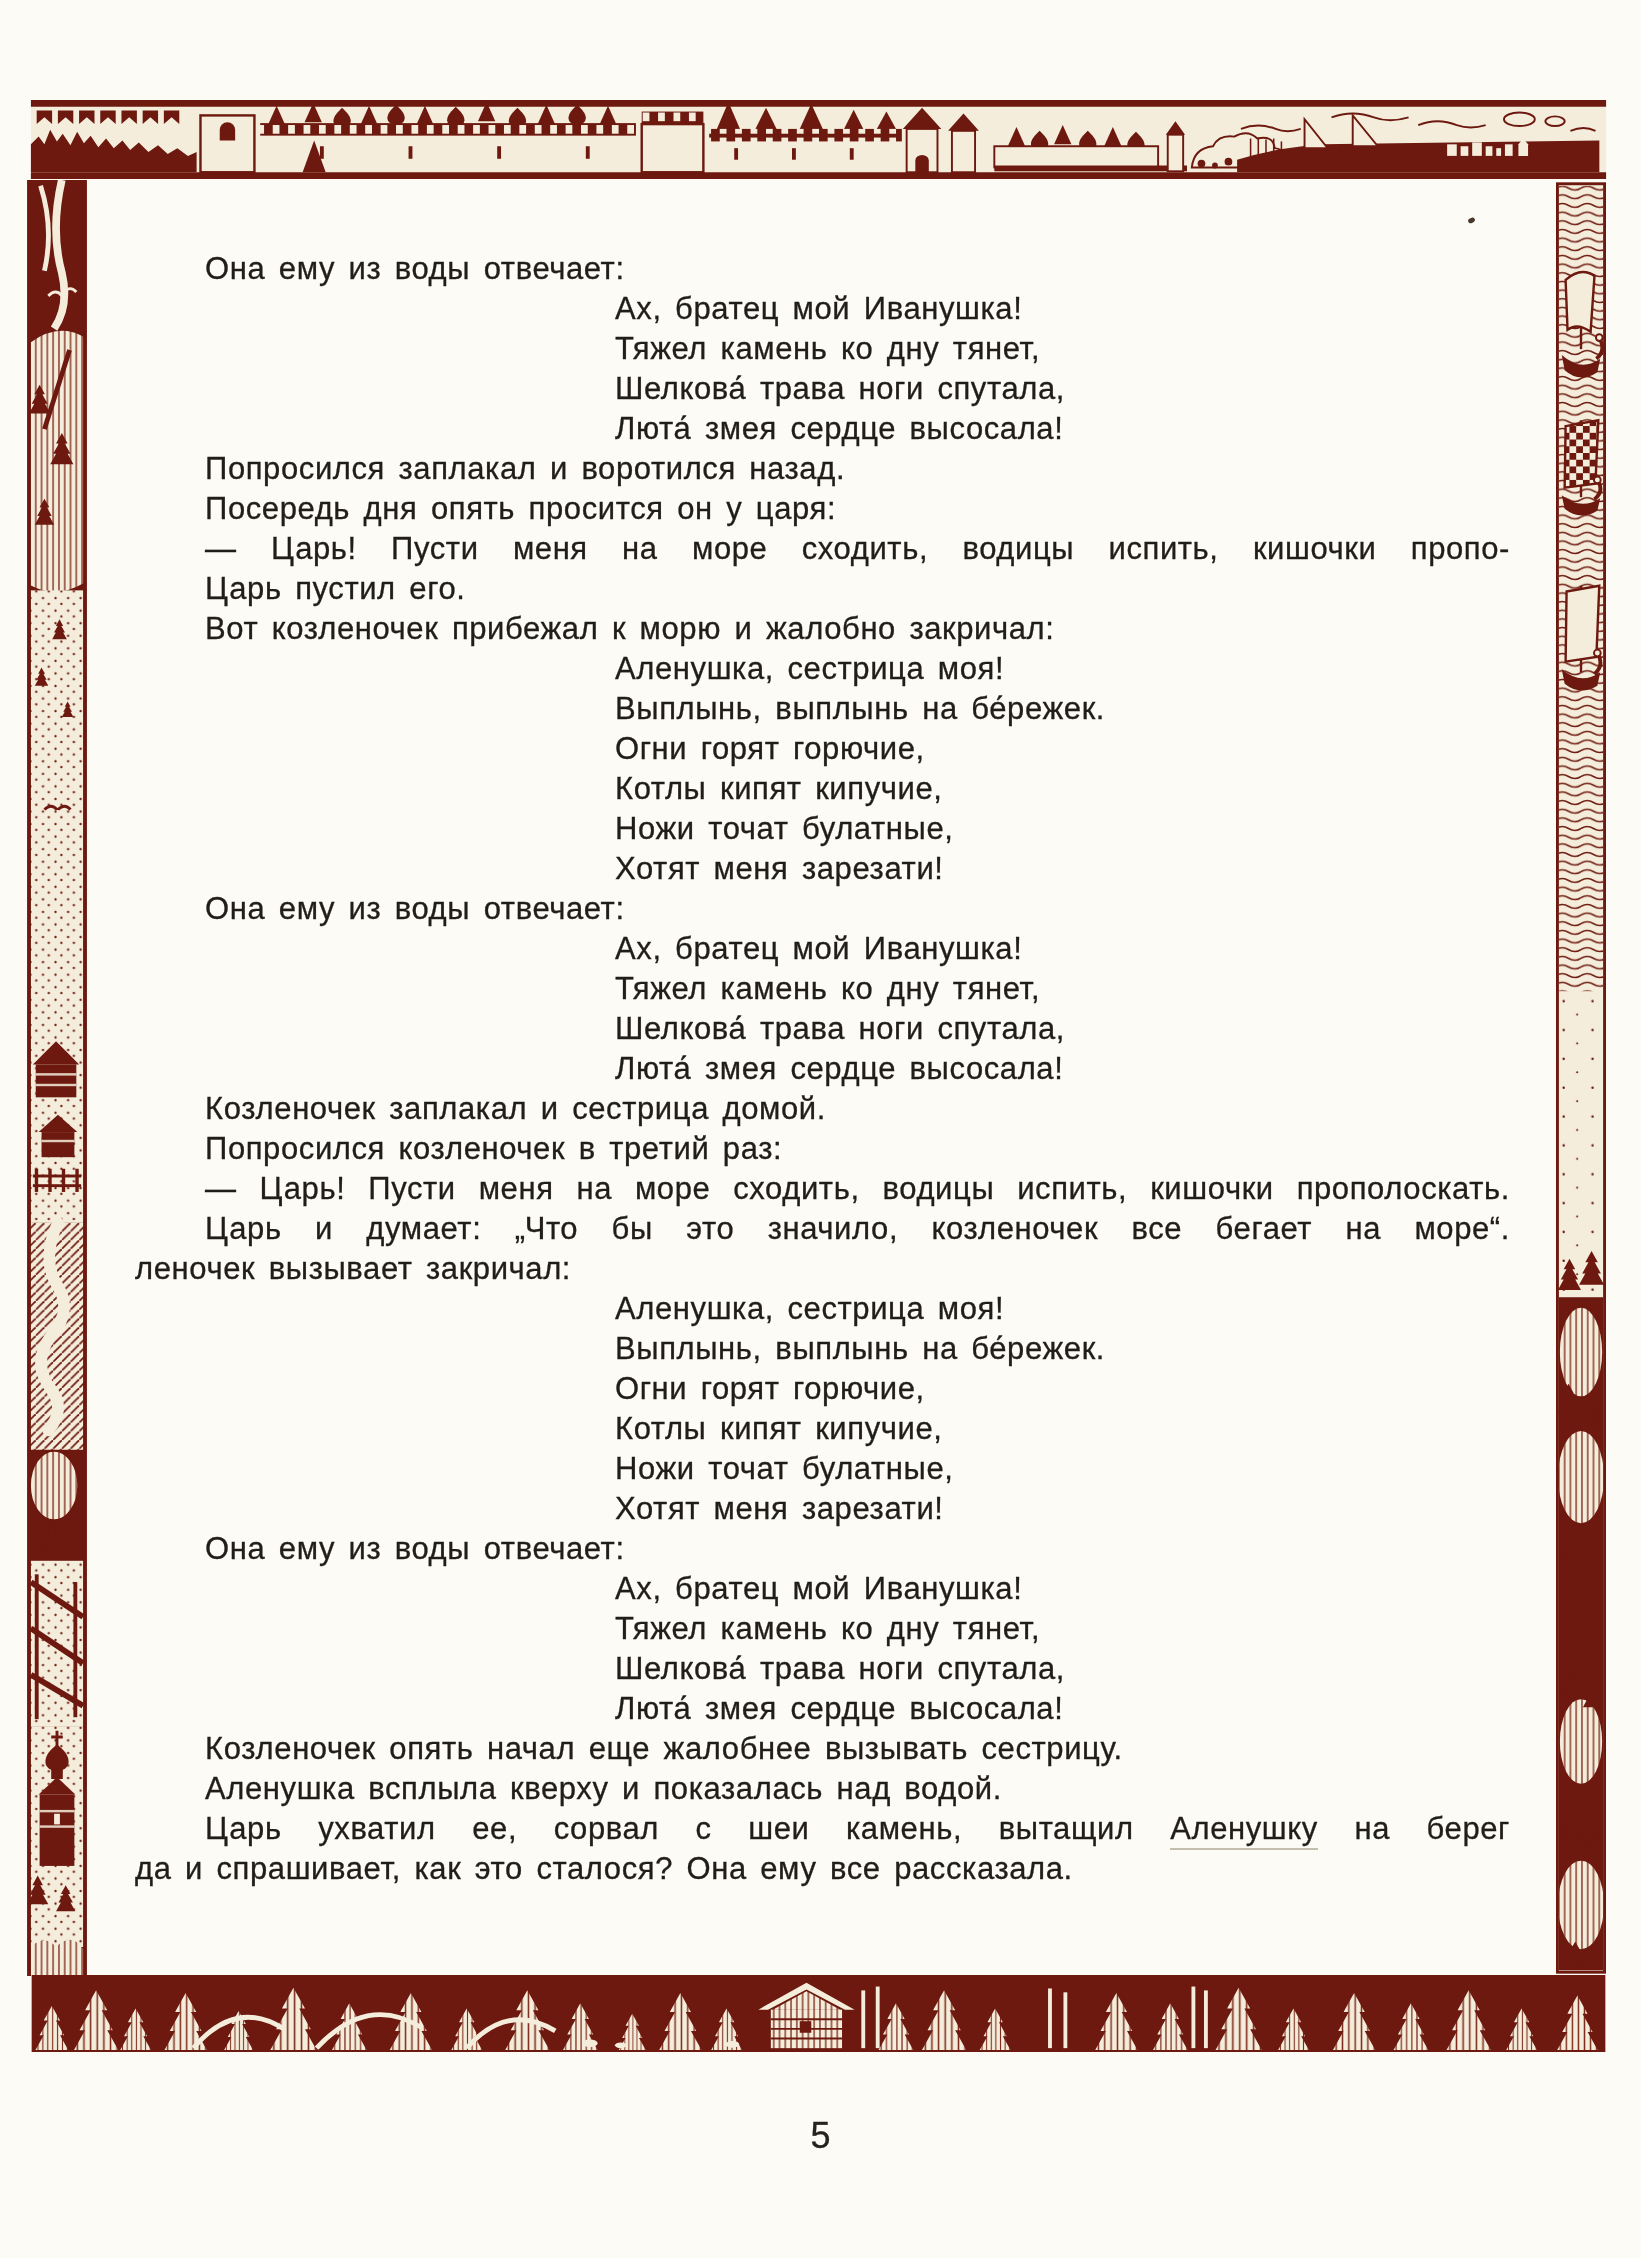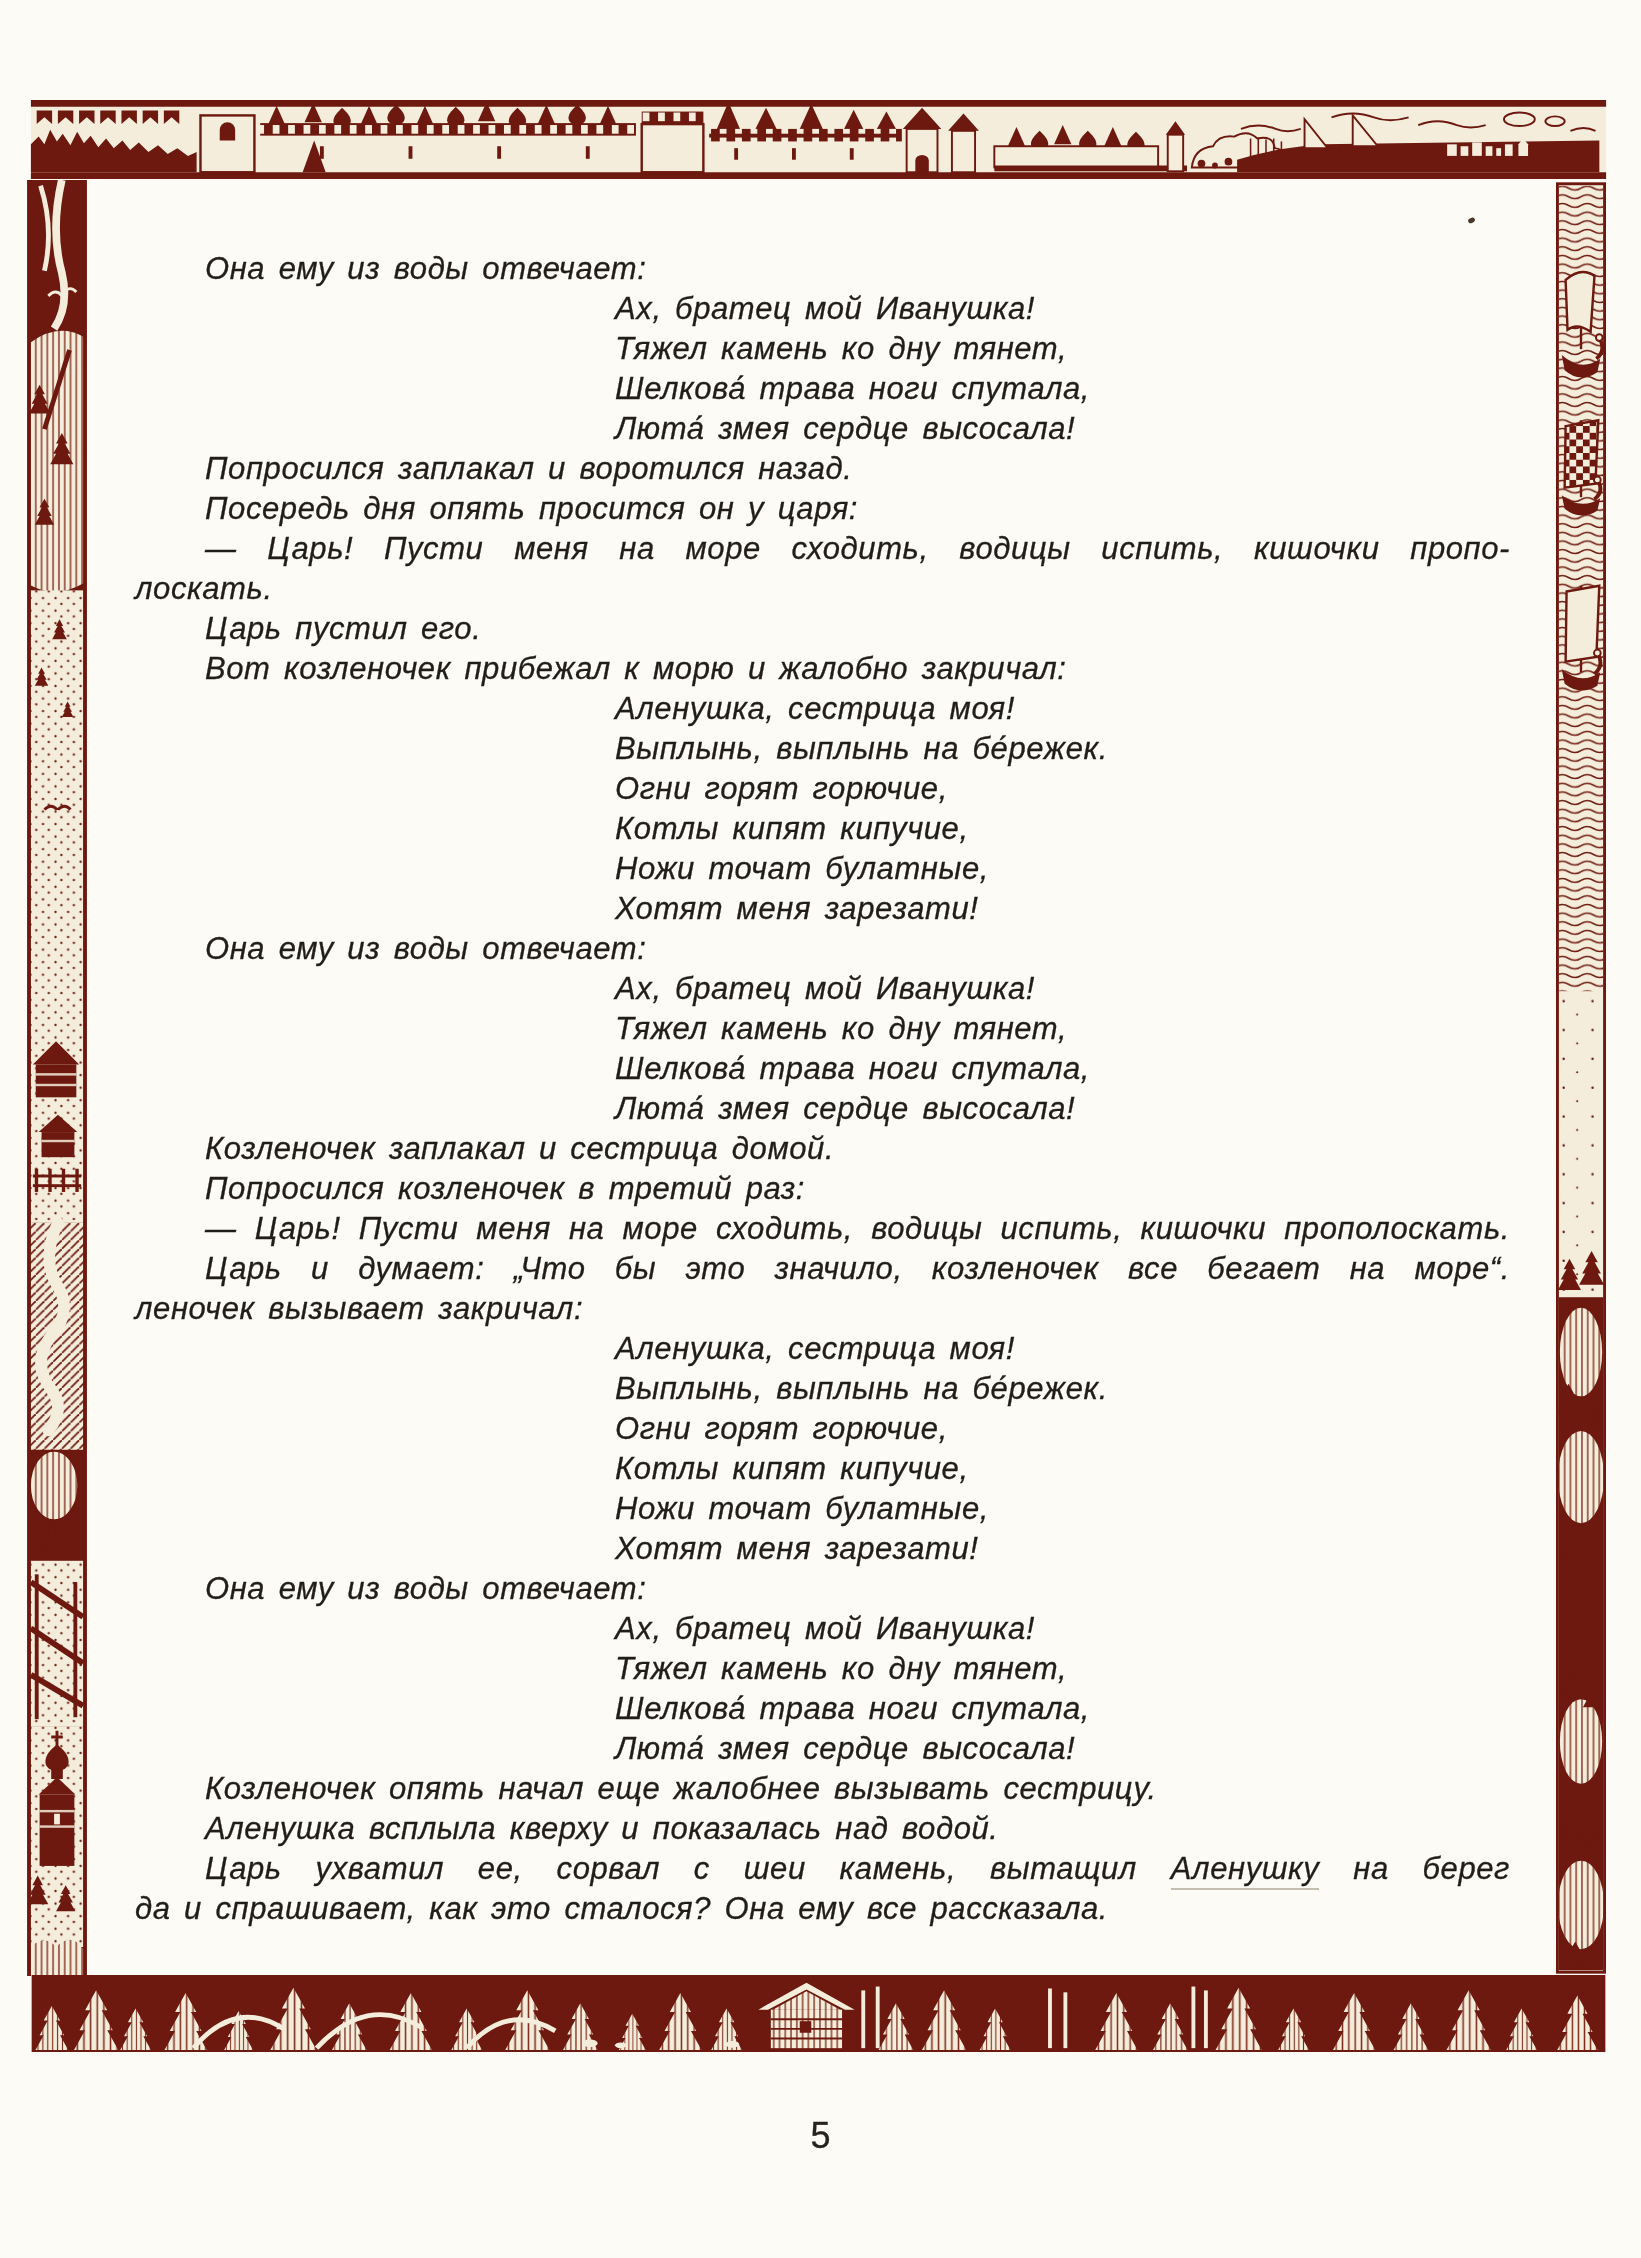--- a/index.html
+++ b/index.html
@@ -5,21 +5,21 @@
   html,body{margin:0;padding:0;background:#fcfbf6;}
   .page{position:relative;width:1641px;height:2258px;background:#fcfbf6;overflow:hidden;
         font-family:"Liberation Sans",sans-serif;}
   svg{display:block;position:absolute;}
   .b-top{left:29px;top:100px;}
   .b-left{left:27px;top:180px;}
   .b-right{left:1556px;top:180px;}
   .b-bottom{left:29px;top:1975px;}
   .text{position:absolute;left:135px;top:249px;width:1375px;
         font-size:31px;line-height:40px;color:#211d19;
-        letter-spacing:0.6px;word-spacing:4.3px;font-style:italic;
+        letter-spacing:0.6px;word-spacing:4.3px;
         -webkit-text-stroke:0.3px #211d19;}
   .line{min-height:40px;}
   .indent{text-indent:70px;}
   .verse{margin-left:480px;}
   .jlast{text-align:justify;text-align-last:justify;}
   .pencil-underline{border-bottom:2.9px solid #c4beae;padding-bottom:2px;}
   .page-number{position:absolute;left:0;right:0;top:2116px;text-align:center;
         font-size:36px;line-height:39px;color:#26221e;-webkit-text-stroke:0.3px #26221e;}
   .speck{position:absolute;left:1468px;top:218px;width:6.8px;height:4.8px;border-radius:50%;
         background:#4a372c;transform:rotate(-25deg);}
@@ -367,21 +367,20 @@
 
   <main class="text">
       <div class="line indent">Она ему из воды отвечает:</div>
       <div class="line verse">Ах, братец мой Иванушка!</div>
       <div class="line verse">Тяжел камень ко дну тянет,</div>
       <div class="line verse">Шелкова́ трава ноги спутала,</div>
       <div class="line verse">Люта́ змея сердце высосала!</div>
       <div class="line indent">Попросился заплакал и воротился назад.</div>
       <div class="line indent">Посередь дня опять просится он у царя:</div>
       <div class="line indent jlast">— Царь! Пусти меня на море сходить, водицы испить, кишочки пропо-</div>
-      <div class="line plain">лоскать.</div>
       <div class="line indent">Царь пустил его.</div>
       <div class="line indent">Вот козленочек прибежал к морю и жалобно закричал:</div>
       <div class="line verse">Аленушка, сестрица моя!</div>
       <div class="line verse">Выплынь, выплынь на бе́режек.</div>
       <div class="line verse">Огни горят горючие,</div>
       <div class="line verse">Котлы кипят кипучие,</div>
       <div class="line verse">Ножи точат булатные,</div>
       <div class="line verse">Хотят меня зарезати!</div>
       <div class="line indent">Она ему из воды отвечает:</div>
       <div class="line verse">Ах, братец мой Иванушка!</div>

